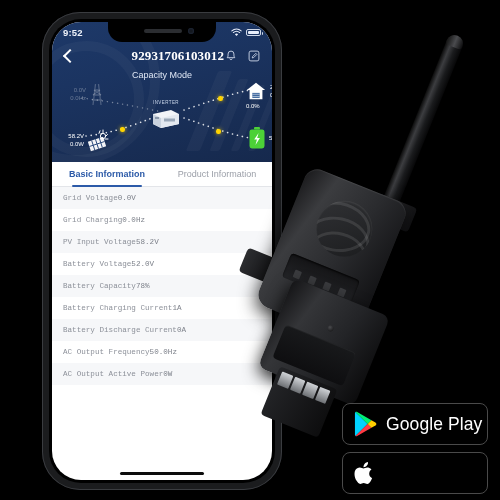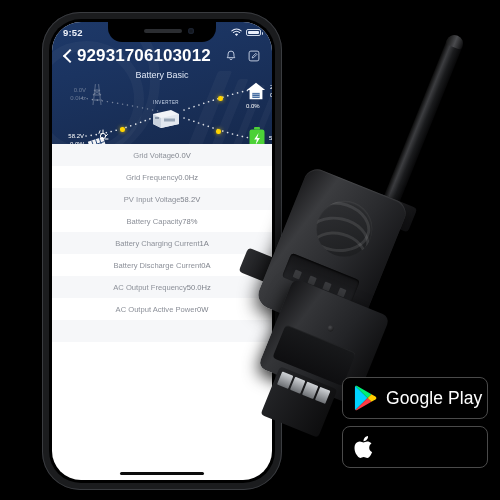--- a/index.html
+++ b/index.html
@@ -36,35 +36,35 @@
   .st-time{font-size:9.5px;font-weight:bold;letter-spacing:.2px;}
   .st-right{display:flex;align-items:center;gap:4px;}
   .bat{width:15px;height:7.5px;border:1px solid #cfd8e8;border-radius:2px;
        position:relative;box-sizing:border-box;}
   .bat::after{content:"";position:absolute;right:-3px;top:2px;width:1.5px;height:3px;
               background:#cfd8e8;border-radius:0 1px 1px 0;}
   .bat i{position:absolute;inset:1px;background:#e8eefb;border-radius:1px;display:block;}
 
   
   .hero{position:relative;background:linear-gradient(165deg,#1e3a6b 0%,#1b3461 40%,#16294d 100%);
-        height:143px;margin-top:-21px;padding-top:21px;box-sizing:border-box;overflow:hidden;}
+        height:161px;margin-top:-21px;padding-top:21px;box-sizing:border-box;overflow:hidden;}
   .hero .bgblob{position:absolute;border-radius:50%;
         border:10px solid rgba(255,255,255,.035);}
   .blob1{width:150px;height:150px;left:-62px;top:-6px;}
   .blob2{width:96px;height:96px;left:-24px;top:40px;border-width:7px;}
   .hero .bgbar{position:absolute;background:rgba(255,255,255,.035);
         transform:skewX(-22deg);border-radius:2px;}
 
   .navbar{position:relative;z-index:6;height:26px;display:flex;align-items:center;
           padding:0 9px;box-sizing:border-box;color:#fff;}
   .backarrow{width:16px;height:16px;position:relative;flex:0 0 auto;cursor:pointer;}
   .backarrow::before{content:"";position:absolute;left:4px;top:3px;width:8px;height:8px;
       border-left:2px solid #fff;border-bottom:2px solid #fff;transform:rotate(45deg);}
-  .nav-title{flex:1;text-align:left;font-size:17px;font-weight:bold;
-             letter-spacing:.1px;color:#fff;}
+  .nav-title{flex:1;text-align:right;font-size:13px;font-weight:bold;
+             letter-spacing:.1px;color:#fff;font-family:Liberation Serif, serif;}
   .nav-icons{display:flex;gap:9px;align-items:center;flex:0 0 auto;padding-right:2px;}
   .ic{width:14px;height:14px;cursor:pointer;}
   .subtitle{position:relative;z-index:6;text-align:center;font-size:9px;
             color:#dfe7f5;margin-top:1px;}
 
   
   .diagram{position:relative;z-index:5;height:88px;}
   .node{position:absolute;display:flex;align-items:center;}
   .nlabels{font-size:6px;line-height:8.5px;color:#fff;white-space:nowrap;}
   .nlabels.dim{color:rgba(255,255,255,.33);}
@@ -78,22 +78,22 @@
   
   .tabs{display:flex;background:#fff;border-bottom:1px solid #e3e5e9;height:24px;}
   .tab{flex:1;display:flex;align-items:center;justify-content:center;
        font-size:9px;color:#9b9fa8;position:relative;cursor:pointer;}
   .tab.active{color:#2c5aa8;font-weight:bold;}
   .tab.active::after{content:"";position:absolute;bottom:-1px;left:18%;right:18%;
        height:2px;background:#2c5aa8;border-radius:2px;}
 
   
   .list{background:#fff;height:247px;overflow:hidden;}
-  .row{display:flex;align-items:center;justify-content:center;
-       height:22px;padding:0 11px;box-sizing:border-box;font-size:7.6px;}
+  .row{display:flex;align-items:center;justify-content:flex-start;
+       height:22px;padding:0 11px;box-sizing:border-box;font-size:7.6px;font-family:Liberation Mono, monospace;}
   .row:nth-child(odd){background:#f6f7f9;}
   .row:nth-child(even){background:#fff;}
   .row .k{color:#8c9099;}
   .row .v{color:#7e828b;}
 
   .homebar{position:absolute;bottom:5px;left:50%;transform:translateX(-50%);
            width:84px;height:3px;border-radius:3px;background:#0c0c0c;}
 
   
   .device{position:absolute;left:228px;top:18px;width:250px;height:420px;z-index:20;}
@@ -135,21 +135,21 @@
   .wing-r{position:absolute;left:146px;top:182px;width:40px;height:26px;
      background:linear-gradient(100deg,#2e2f32,#101012);border-radius:4px;transform:rotate(22deg);}
 
   .connector{position:absolute;left:40px;top:358px;width:62px;height:52px;
      background:linear-gradient(100deg,#242528,#0d0d0e);border-radius:4px;transform:rotate(22deg);}
   .pins{position:absolute;left:4px;top:4px;width:52px;height:14px;
      display:flex;gap:2px;transform:rotate(0deg);}
   .pin{flex:1;background:linear-gradient(180deg,#cfd2d6,#6d7074);border-radius:1px;}
 
   
-  .badges{position:absolute;right:12px;bottom:32px;z-index:30;
+  .badges{position:absolute;right:12px;bottom:6px;z-index:30;
           display:flex;flex-direction:column;gap:7px;}
   .badge{width:146px;height:42px;border-radius:8px;background:#000;
          border:1px solid #4a4a4a;display:flex;align-items:center;
          padding-left:11px;box-sizing:border-box;gap:9px;cursor:pointer;}
   .badge-text{color:#fff;font-size:17.5px;font-weight:normal;letter-spacing:.1px;
               white-space:nowrap;}
   .gp-logo{width:23px;height:26px;position:relative;flex:0 0 auto;}
   .apple-logo{width:22px;height:26px;flex:0 0 auto;}
 </style>
 </head>
@@ -195,21 +195,21 @@
               <svg class="ic" viewBox="0 0 20 20">
                 <path d="M10 3a4.2 4.2 0 0 0-4.2 4.2v3L4.6 12.4h10.8L14.2 10.2v-3A4.2 4.2 0 0 0 10 3z" fill="none" stroke="#dbe4f4" stroke-width="1.2" stroke-linejoin="round"></path>
                 <path d="M8.4 14.2a1.7 1.7 0 0 0 3.2 0" fill="none" stroke="#dbe4f4" stroke-width="1.2" stroke-linecap="round"></path>
               </svg>
               <svg class="ic" viewBox="0 0 20 20">
                 <rect x="3" y="3" width="14" height="14" rx="2.5" fill="none" stroke="#dbe4f4" stroke-width="1.2"></rect>
                 <path d="M12.6 6.2 8 10.8l-.5 2 2-.5 4.6-4.6z" fill="none" stroke="#dbe4f4" stroke-width="1.1" stroke-linejoin="round"></path>
               </svg>
             </div>
           </div>
-          <div class="subtitle">Battery Basic</div>
+          <div class="subtitle">Capacity Mode</div>
 
           <div class="diagram">
 
             <svg style="position:absolute;left:0;top:0;width:234px;height:88px;" viewBox="0 0 234 88">
               <path d="M34 56 C 70 52, 92 40, 112 34" stroke="#ffffff" stroke-width="1.6" stroke-dasharray="0.1 5" stroke-linecap="round" fill="none" opacity=".85"></path>
               <path d="M30 18 C 62 22, 92 28, 110 32" stroke="#ffffff" stroke-width="1.4" stroke-dasharray="0.1 5" stroke-linecap="round" fill="none" opacity=".4"></path>
               <path d="M132 30 C 156 22, 178 14, 198 10" stroke="#ffffff" stroke-width="1.6" stroke-dasharray="0.1 5" stroke-linecap="round" fill="none" opacity=".85"></path>
               <path d="M132 38 C 156 46, 176 54, 198 58" stroke="#ffffff" stroke-width="1.6" stroke-dasharray="0.1 5" stroke-linecap="round" fill="none" opacity=".85"></path>
             </svg>
 
@@ -279,33 +279,41 @@
                 <div>52.0V</div>
               </div>
             </div>
 
             <div class="flowdot" style="left:68px;top:47px;"></div>
             <div class="flowdot" style="left:166px;top:16px;"></div>
             <div class="flowdot" style="left:164px;top:49px;"></div>
           </div>
         </div>
 
+        <div class="tabs">
+          <div class="tab active">Basic Information</div>
+          <div class="tab">Product Information</div>
+        </div>
 
         <div class="list">
           <div class="row">
               <span class="k">Grid Voltage</span>
               <span class="v">0.0V</span>
             </div>
           <div class="row">
-              <span class="k">Grid Frequency</span>
+              <span class="k">Grid Charging</span>
               <span class="v">0.0Hz</span>
             </div>
           <div class="row">
               <span class="k">PV Input Voltage</span>
               <span class="v">58.2V</span>
+            </div>
+          <div class="row">
+              <span class="k">Battery Voltage</span>
+              <span class="v">52.0V</span>
             </div>
           <div class="row">
               <span class="k">Battery Capacity</span>
               <span class="v">78%</span>
             </div>
           <div class="row">
               <span class="k">Battery Charging Current</span>
               <span class="v">1A</span>
             </div>
           <div class="row">

